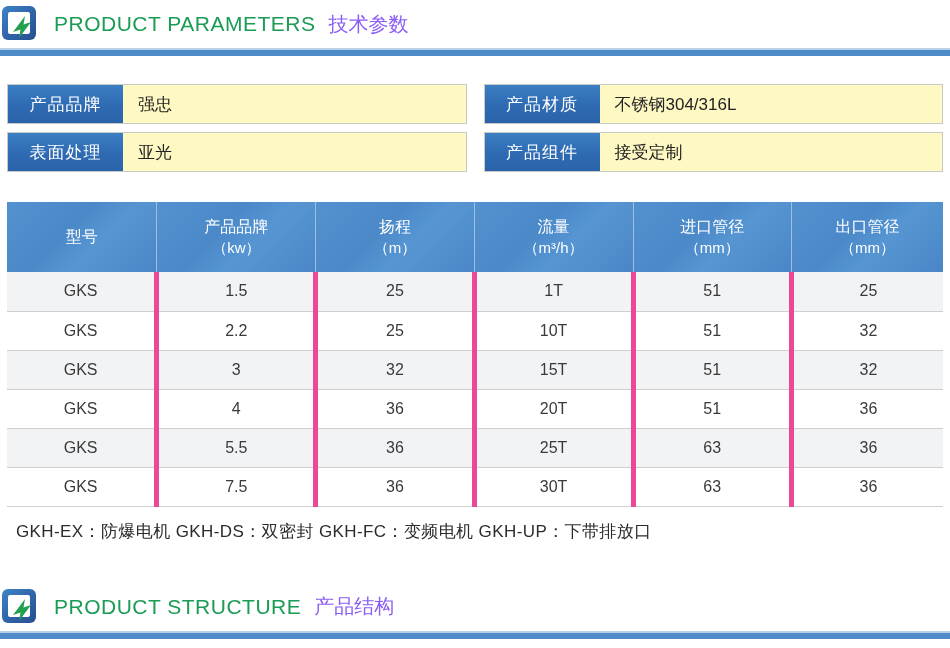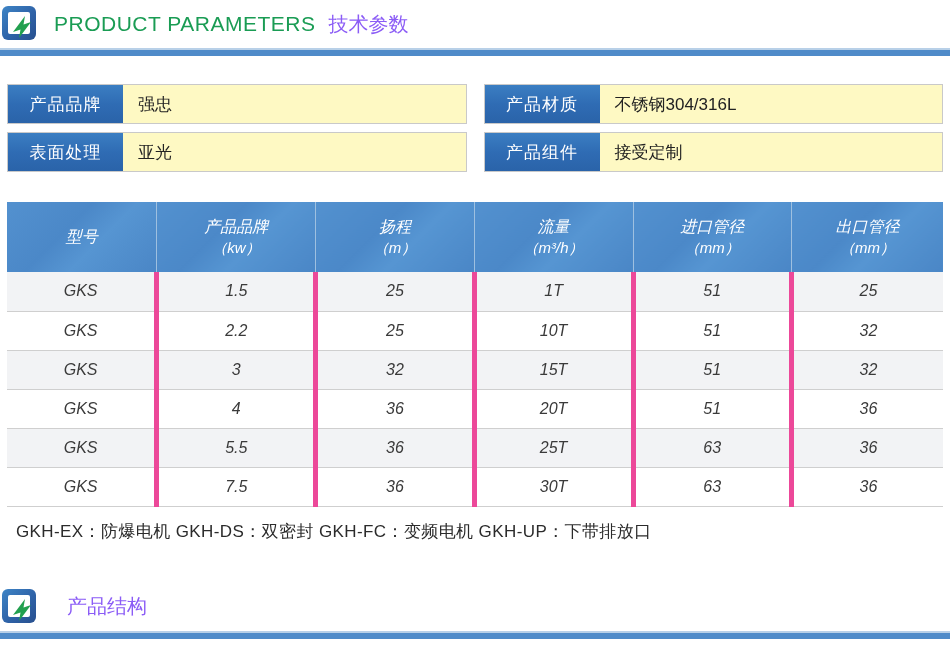--- a/index.html
+++ b/index.html
@@ -104,21 +104,20 @@
     font-size: 17px;
     color: #222;
   }
 
   
   .table-wrap { padding: 0 7px; margin-top: 22px; }
   table.params {
     width: 100%;
     border-collapse: collapse;
     table-layout: fixed;
-    font-style: italic;
   }
   table.params th {
     background: linear-gradient(135deg, #5391cf 0%, #4b88c8 40%, #5695d2 60%, #4a86c6 100%);
     color: #ffffff;
     font-weight: normal;
     font-size: 16px;
     line-height: 1.28;
     padding: 9px 2px;
     height: 70px;
     vertical-align: middle;
@@ -284,16 +283,17 @@
 </div>
 
 <div class="section-header bottom">
   <div class="sh-row">
     <div class="logo">
       <div class="frame"></div>
       <svg viewBox="0 0 32 32" aria-hidden="true">
         <path d="M7 21 L19 5 L17.5 13.5 L25 11 L13 27 L14.5 18.5 Z" fill="#22a04f"></path>
       </svg>
     </div>
+    <div class="title-en">PRODUCT STRUCTURE</div>
     <div class="title-cn">产品结构</div>
   </div>
   <div class="rule"></div>
 </div>
 
 </body></html>

